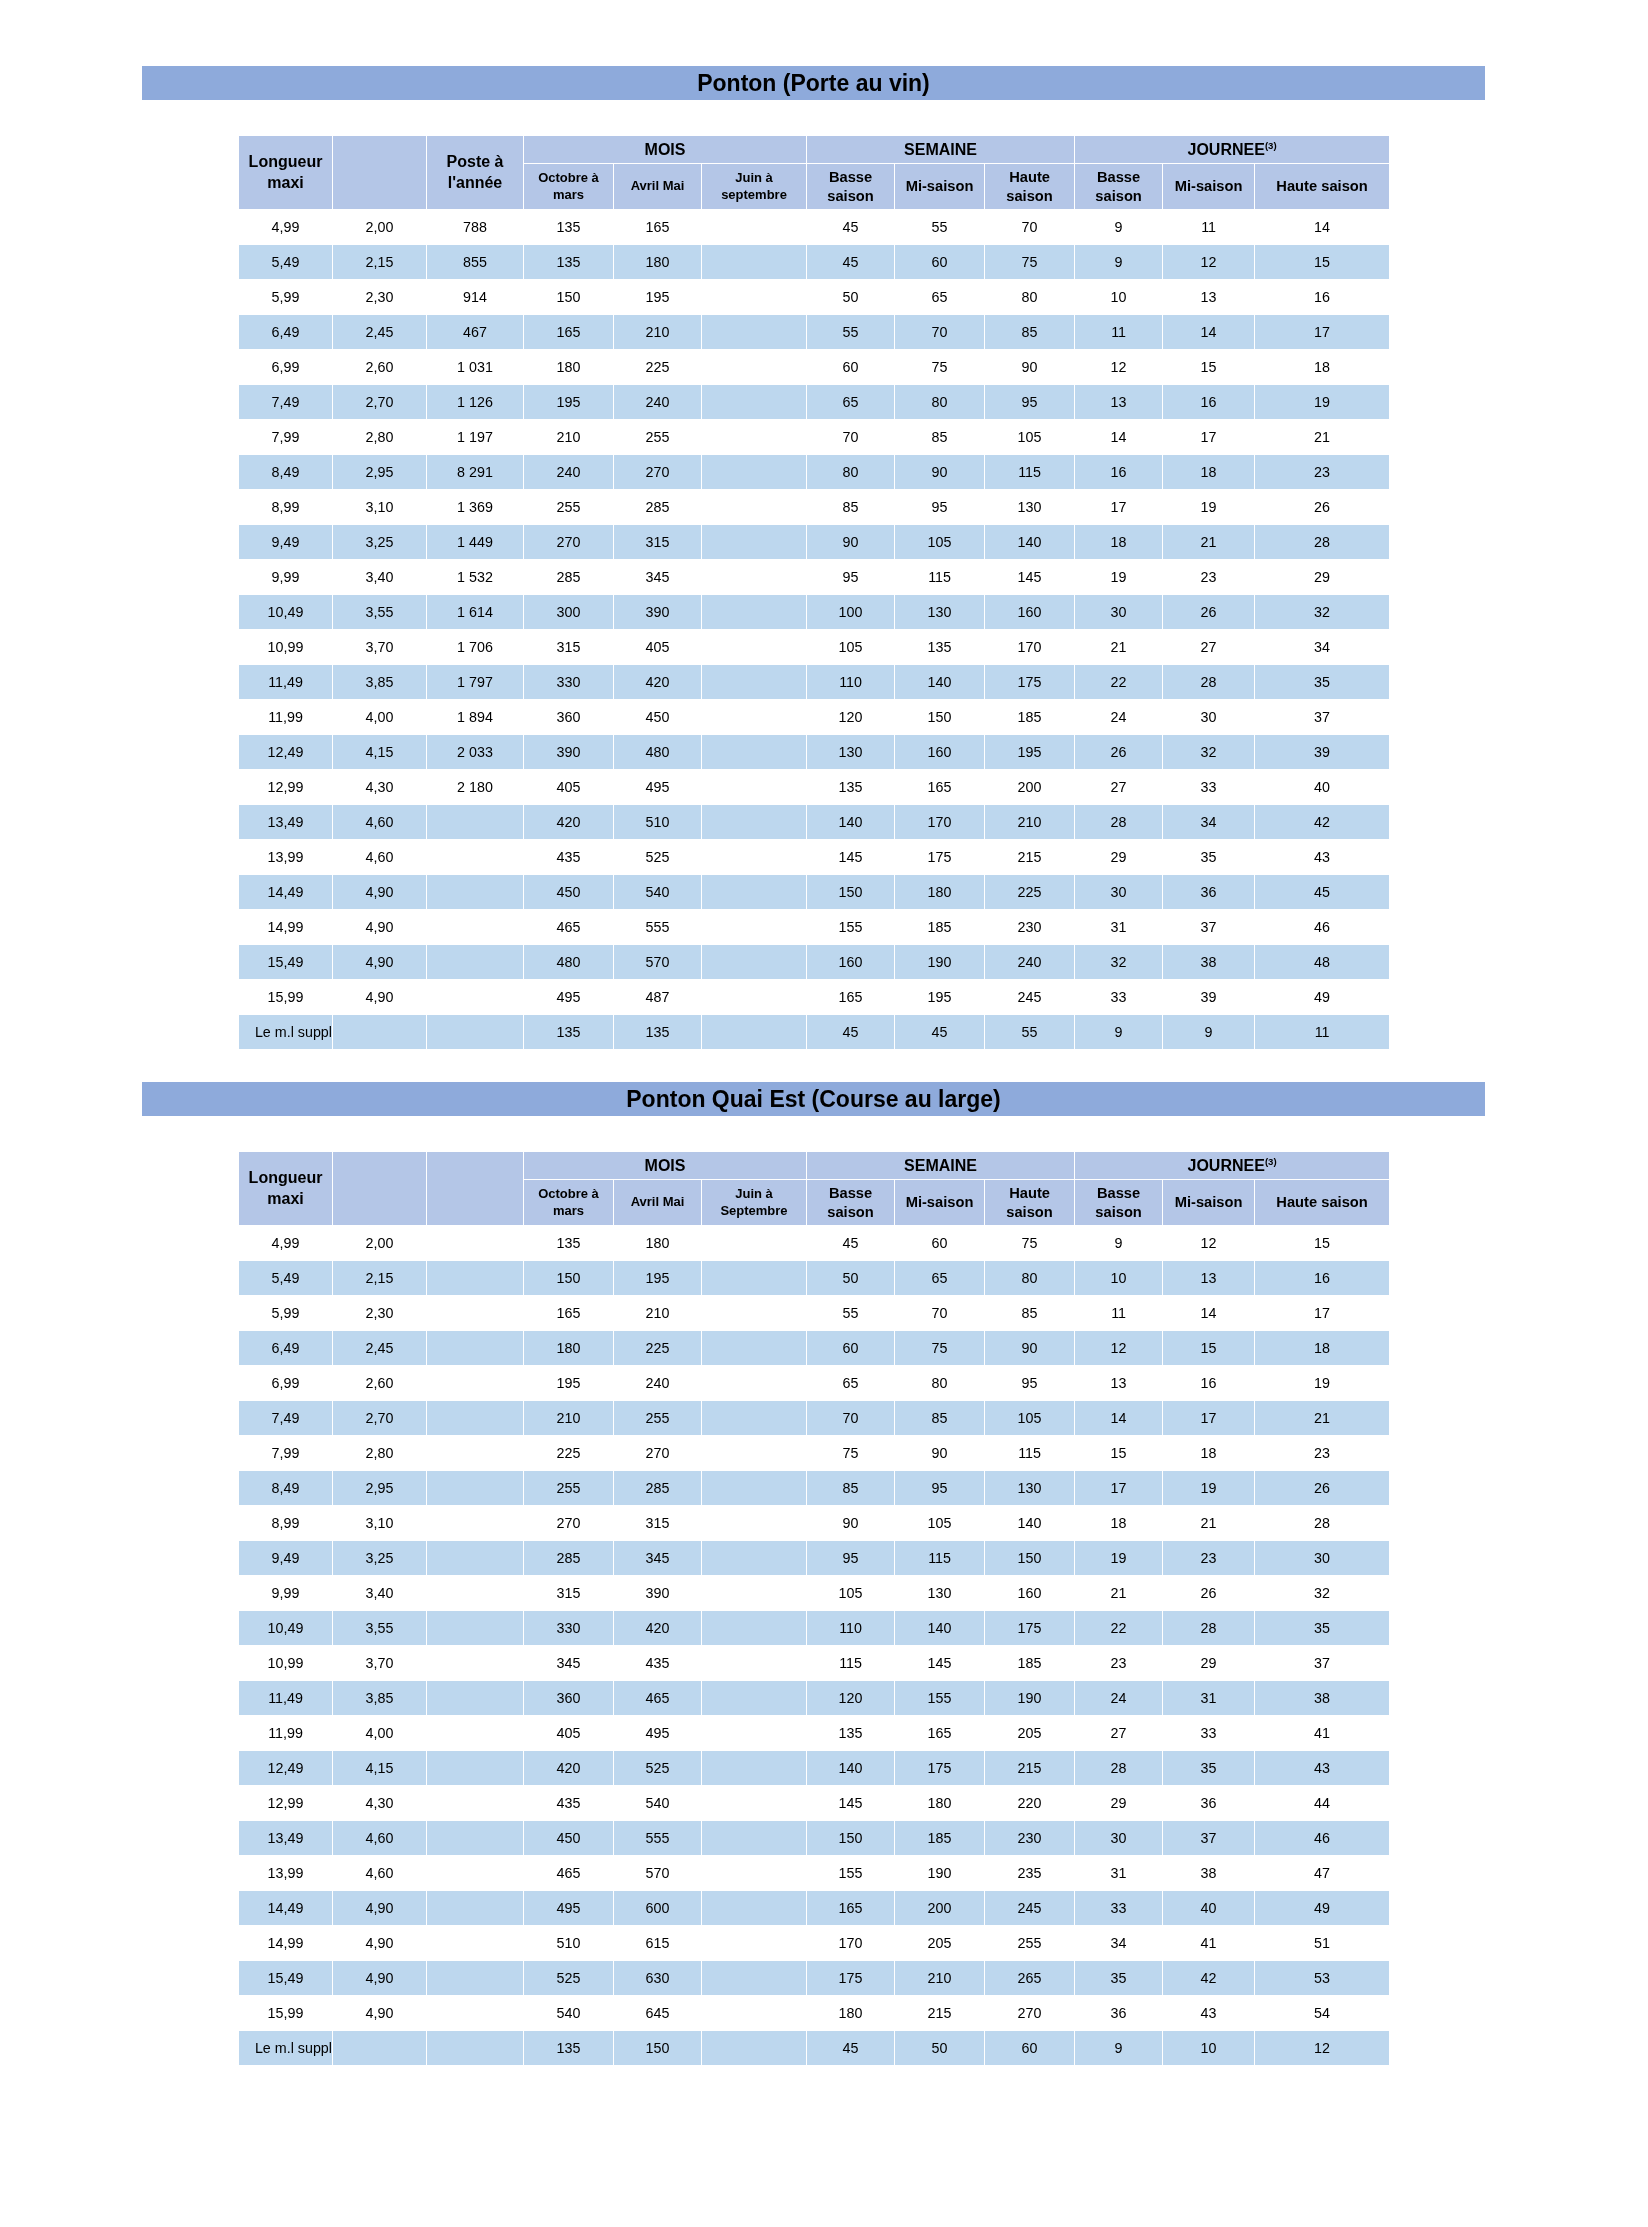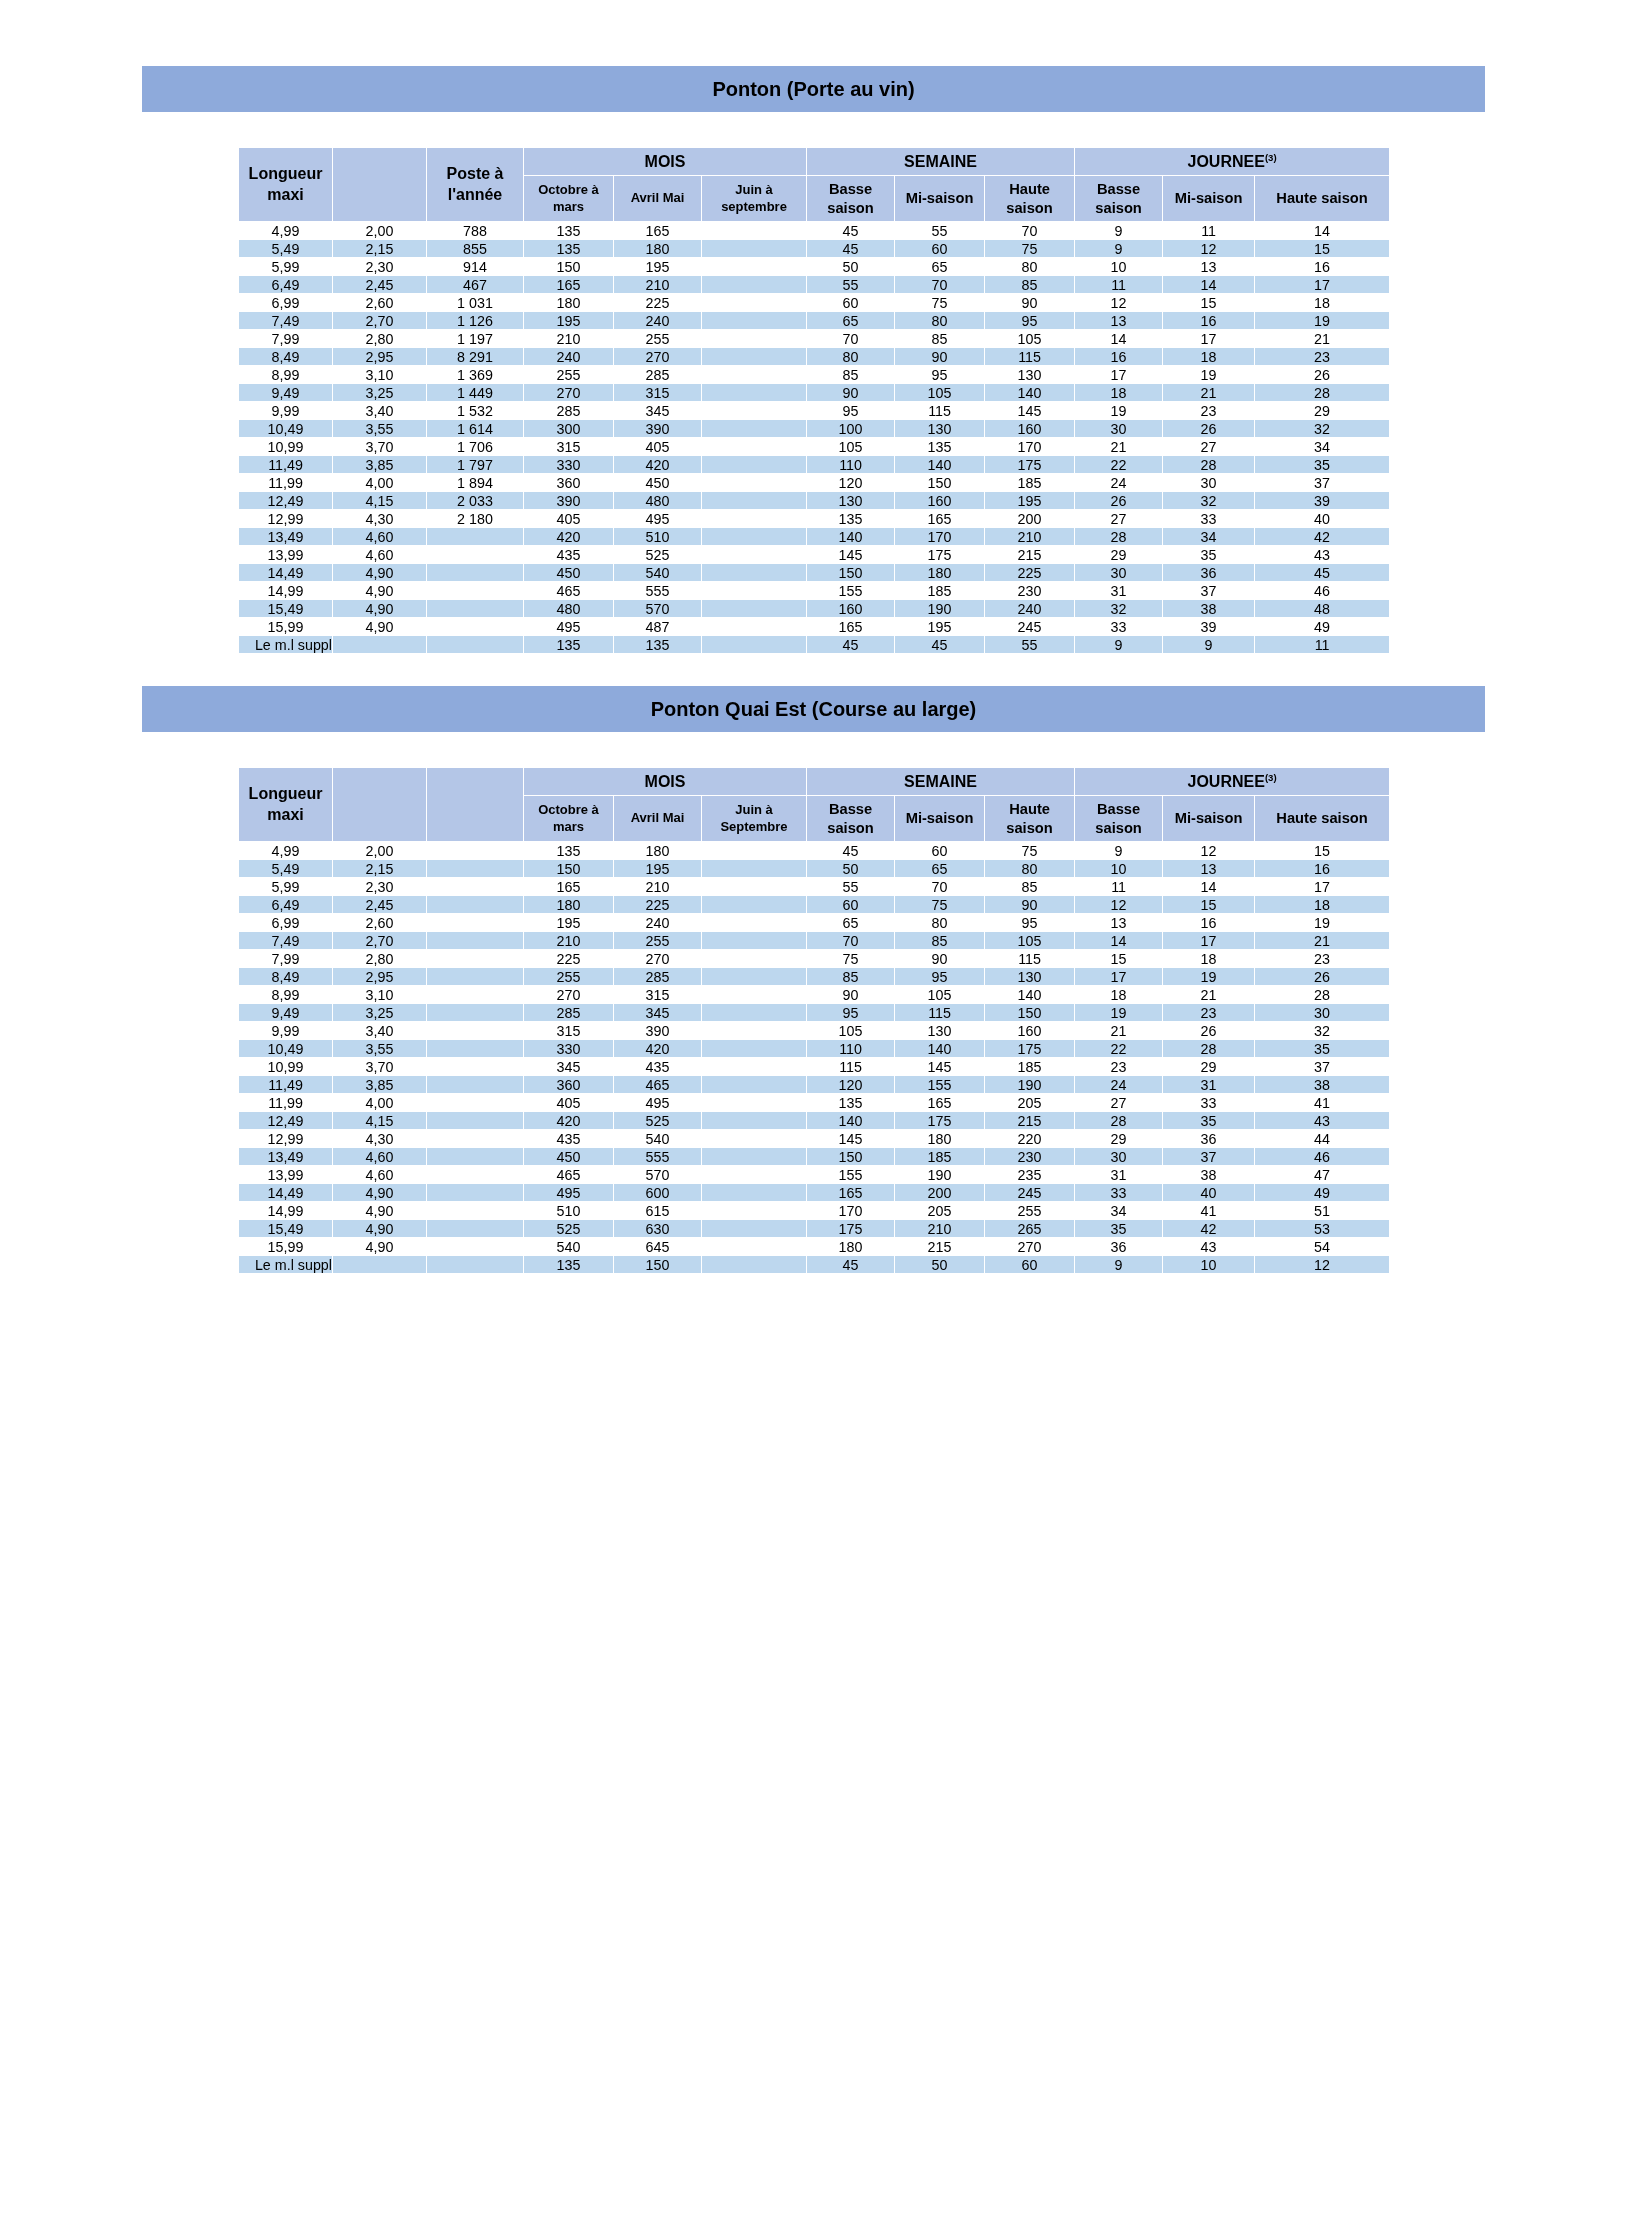--- a/index.html
+++ b/index.html
@@ -4,25 +4,25 @@
 <style>
   html,body{margin:0;padding:0;}
   body{
     width:1648px;height:2333px;
     background:#FFFFFF;
     font-family:"Liberation Sans", sans-serif;
     color:#000;
   }
   .band{
     width:1343px;
-    height:46px;
+    height:34px;
     margin-left:142px;
     background:#8EAADB;
     display:flex;align-items:center;justify-content:center;
-    font-weight:bold;font-size:20px;
+    font-weight:bold;font-size:23px;
   }
   .band.first{margin-top:66px;}
   .band.second{margin-top:32px;}
   .tbl-wrap{margin-left:238px;margin-top:35px;}
   table{
     border-collapse:collapse;
     table-layout:fixed;
     width:1152px;
     margin-top:24px;
   }
@@ -36,21 +36,21 @@
   }
   thead td{
     background:#B4C6E7;
     font-weight:bold;
   }
   tr.group-row td{height:28px;font-size:16px;}
   tr.sub-row td{height:46px;line-height:1.25;}
   td.rowspan-head{font-size:16px;line-height:1.3;}
   td.sub-mois{font-size:13px;}
   td.sub-season{font-size:14.7px;}
-  tbody tr{height:18px;}
+  tbody tr{height:35px;}
   tbody td{font-size:14.3px;}
   tbody tr:nth-child(even) td{background:#BDD7EE;}
   tbody td.label-cell{text-align:right;padding-left:2.7px;}
   sup{font-size:0.6em;}
 </style>
 </head>
 <body>
 
 <div class="band first">
   <span>Ponton (Porte au vin)</span>

